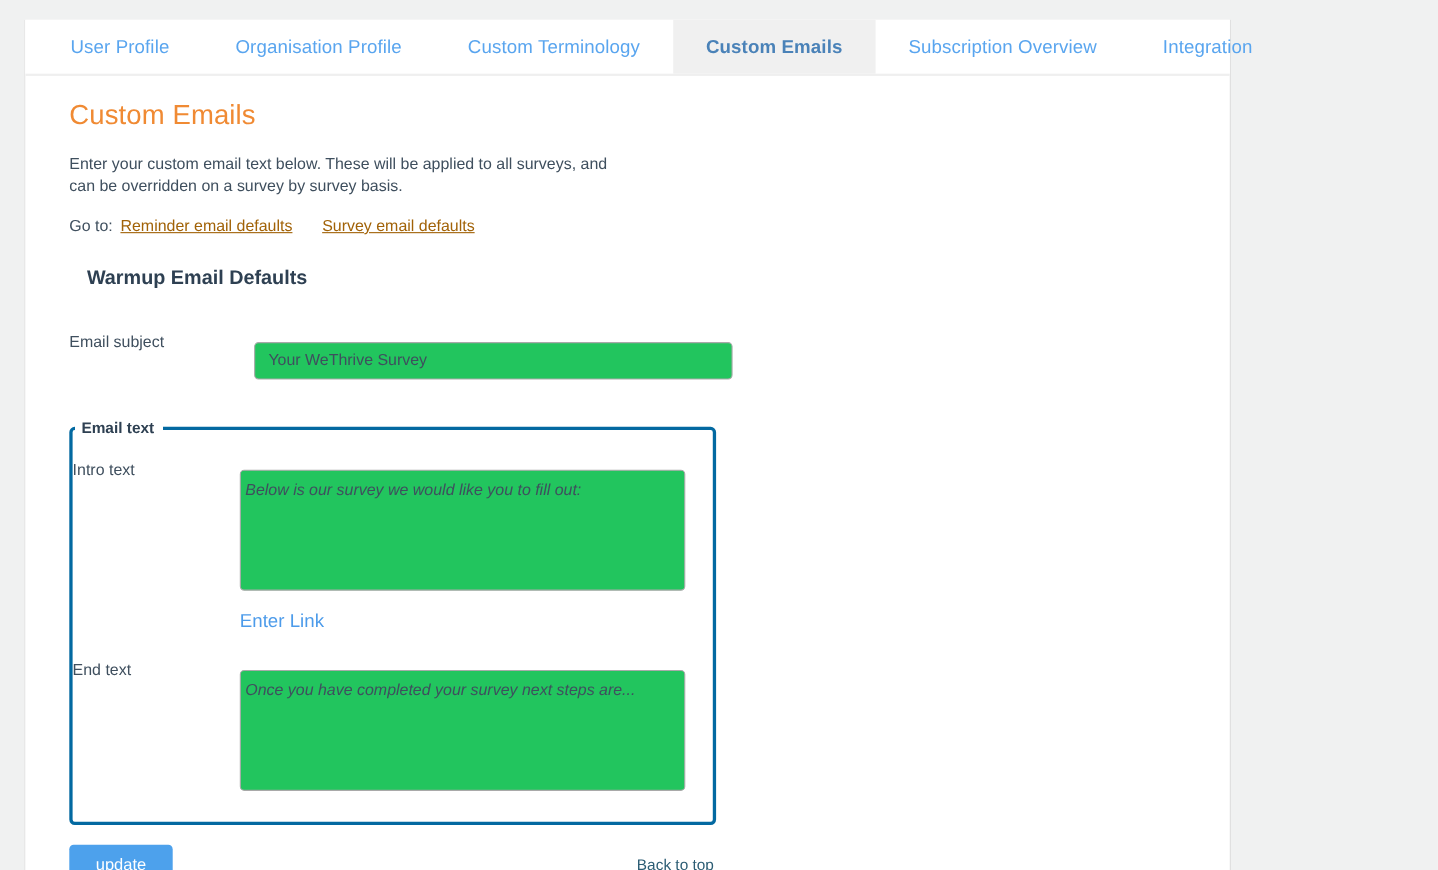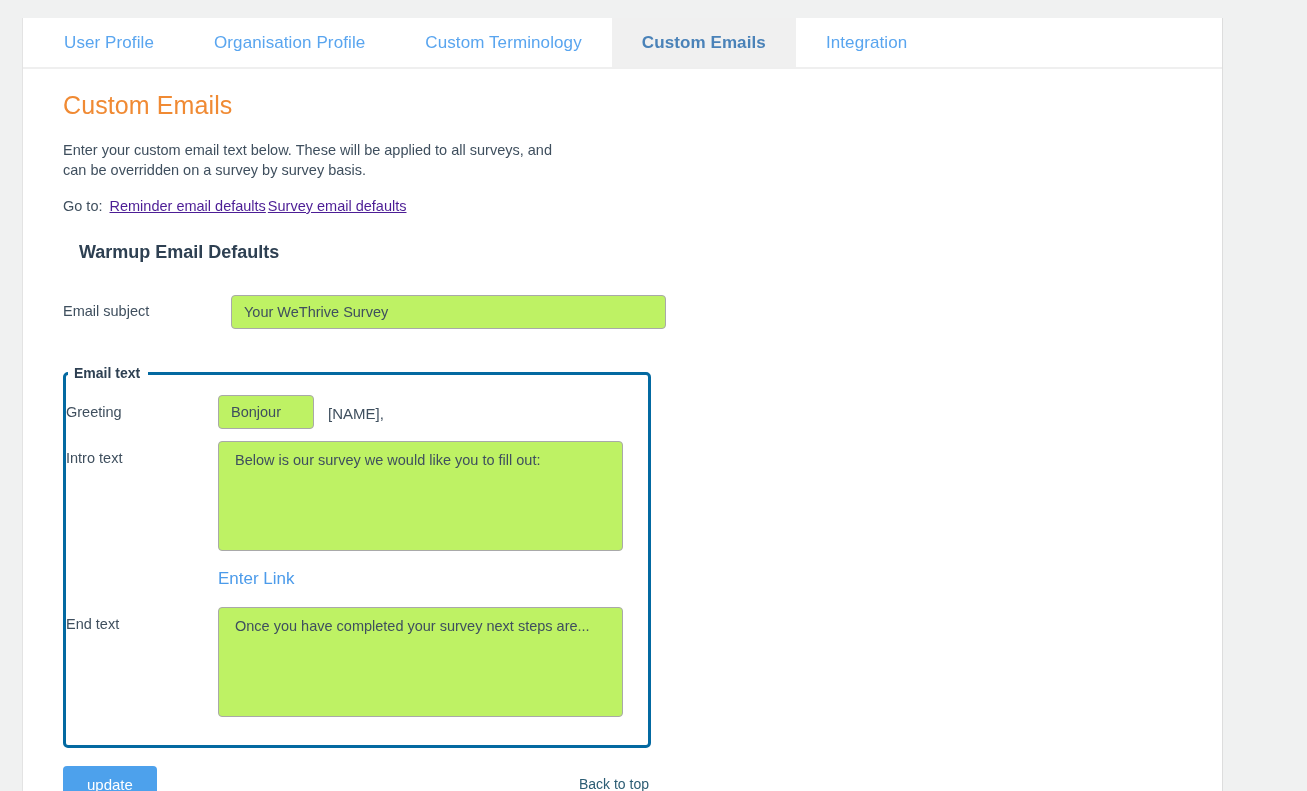--- a/index.html
+++ b/index.html
@@ -7,21 +7,21 @@
     margin: 0; padding: 0;
     width: 1307px; height: 791px;
     background: #f0f1f1;
     font-family: "Liberation Sans", sans-serif;
     overflow: hidden;
   }
 
   #app {
     position: absolute;
     left: 22px; top: 18px;
-    width: 1201px;
+    width: 1097px;
     height: 773px;
     background: #ffffff;
     border-left: 1px solid #e3e3e3;
     border-right: 1px solid #dddddd;
   }
 
   
   .tabbar {
     position: relative;
     height: 51px;
@@ -67,26 +67,26 @@
     max-width: 515px;
     margin: 0 0 18px 0;
   }
 
   .goto-row {
     font-size: 14.5px;
     color: #3f4f5e;
     margin-bottom: 28px;
   }
   .goto-row a {
-    color: #4c1d95;
+    color: #a16207;
     text-decoration: underline;
     margin-left: 7px;
     cursor: pointer;
   }
-  .goto-row a + a { margin-left: 2px; }
+  .goto-row a + a { margin-left: 27px; }
 
   .section-title {
     font-size: 18px;
     font-weight: bold;
     color: #2e4052;
     margin: 0 0 32px 16px;
   }
 
   
   .form-row {
@@ -108,38 +108,40 @@
     color: #3f4f5e;
     padding-top: 9px;
   }
 
   input.text-input, textarea.text-area {
     font-family: "Liberation Sans", sans-serif;
     font-size: 14.5px;
     color: #3f4f5e;
     border: 1px solid #a9a9a9;
     border-radius: 4px;
-    background: #bef264;
+    background: #22c55e;
     padding: 8px 12px;
     outline: none;
+    margin-top: 16px;
   }
   input.subject-input {
     width: 435px;
     height: 34px;
   }
   input.greeting-input {
     width: 96px;
     height: 34px;
   }
   textarea.text-area {
     width: 405px;
     height: 110px;
     resize: none;
     line-height: 18px;
-    padding: 9px 16px;
+    padding: 9px 4px;
+    font-style: italic;
   }
 
   .greeting-suffix {
     font-size: 15px;
     color: #3f4f5e;
     padding-top: 10px;
     padding-left: 14px;
   }
 
   
@@ -208,20 +210,23 @@
     <div class="tab">
       <span>Organisation Profile</span>
     </div>
     <div class="tab">
       <span>Custom Terminology</span>
     </div>
     <div class="tab active">
       <span>Custom Emails</span>
     </div>
     <div class="tab">
+      <span>Subscription Overview</span>
+    </div>
+    <div class="tab">
       <span>Integration</span>
     </div>
   </div>
 
   <div class="content">
 
     <h1 class="page-title">Custom Emails</h1>
 
     <p class="intro">Enter your custom email text below. These will be applied to all surveys, and can be overridden on a survey by survey basis.</p>
 
@@ -232,25 +237,20 @@
     <h2 class="section-title">Warmup Email Defaults</h2>
 
     <div class="form-row">
       <div class="form-label">Email subject</div>
       <input class="text-input subject-input" type="text" value="Your WeThrive Survey" style="">
     </div>
 
     <fieldset class="email-text">
       <legend>Email text</legend>
 
-      <div class="form-row">
-        <div class="field-label-inset">Greeting</div>
-        <input class="text-input greeting-input" type="text" value="Bonjour" style="">
-        <div class="greeting-suffix">[NAME],</div>
-      </div>
 
       <div class="form-row">
         <div class="field-label-inset">Intro text</div>
         <textarea class="text-area" style="">Below is our survey we would like you to fill out:</textarea>
       </div>
 
       <div class="survey-link-row">
         <div class="spacer"></div>
         <a class="survey-link">Enter Link</a>
       </div>

